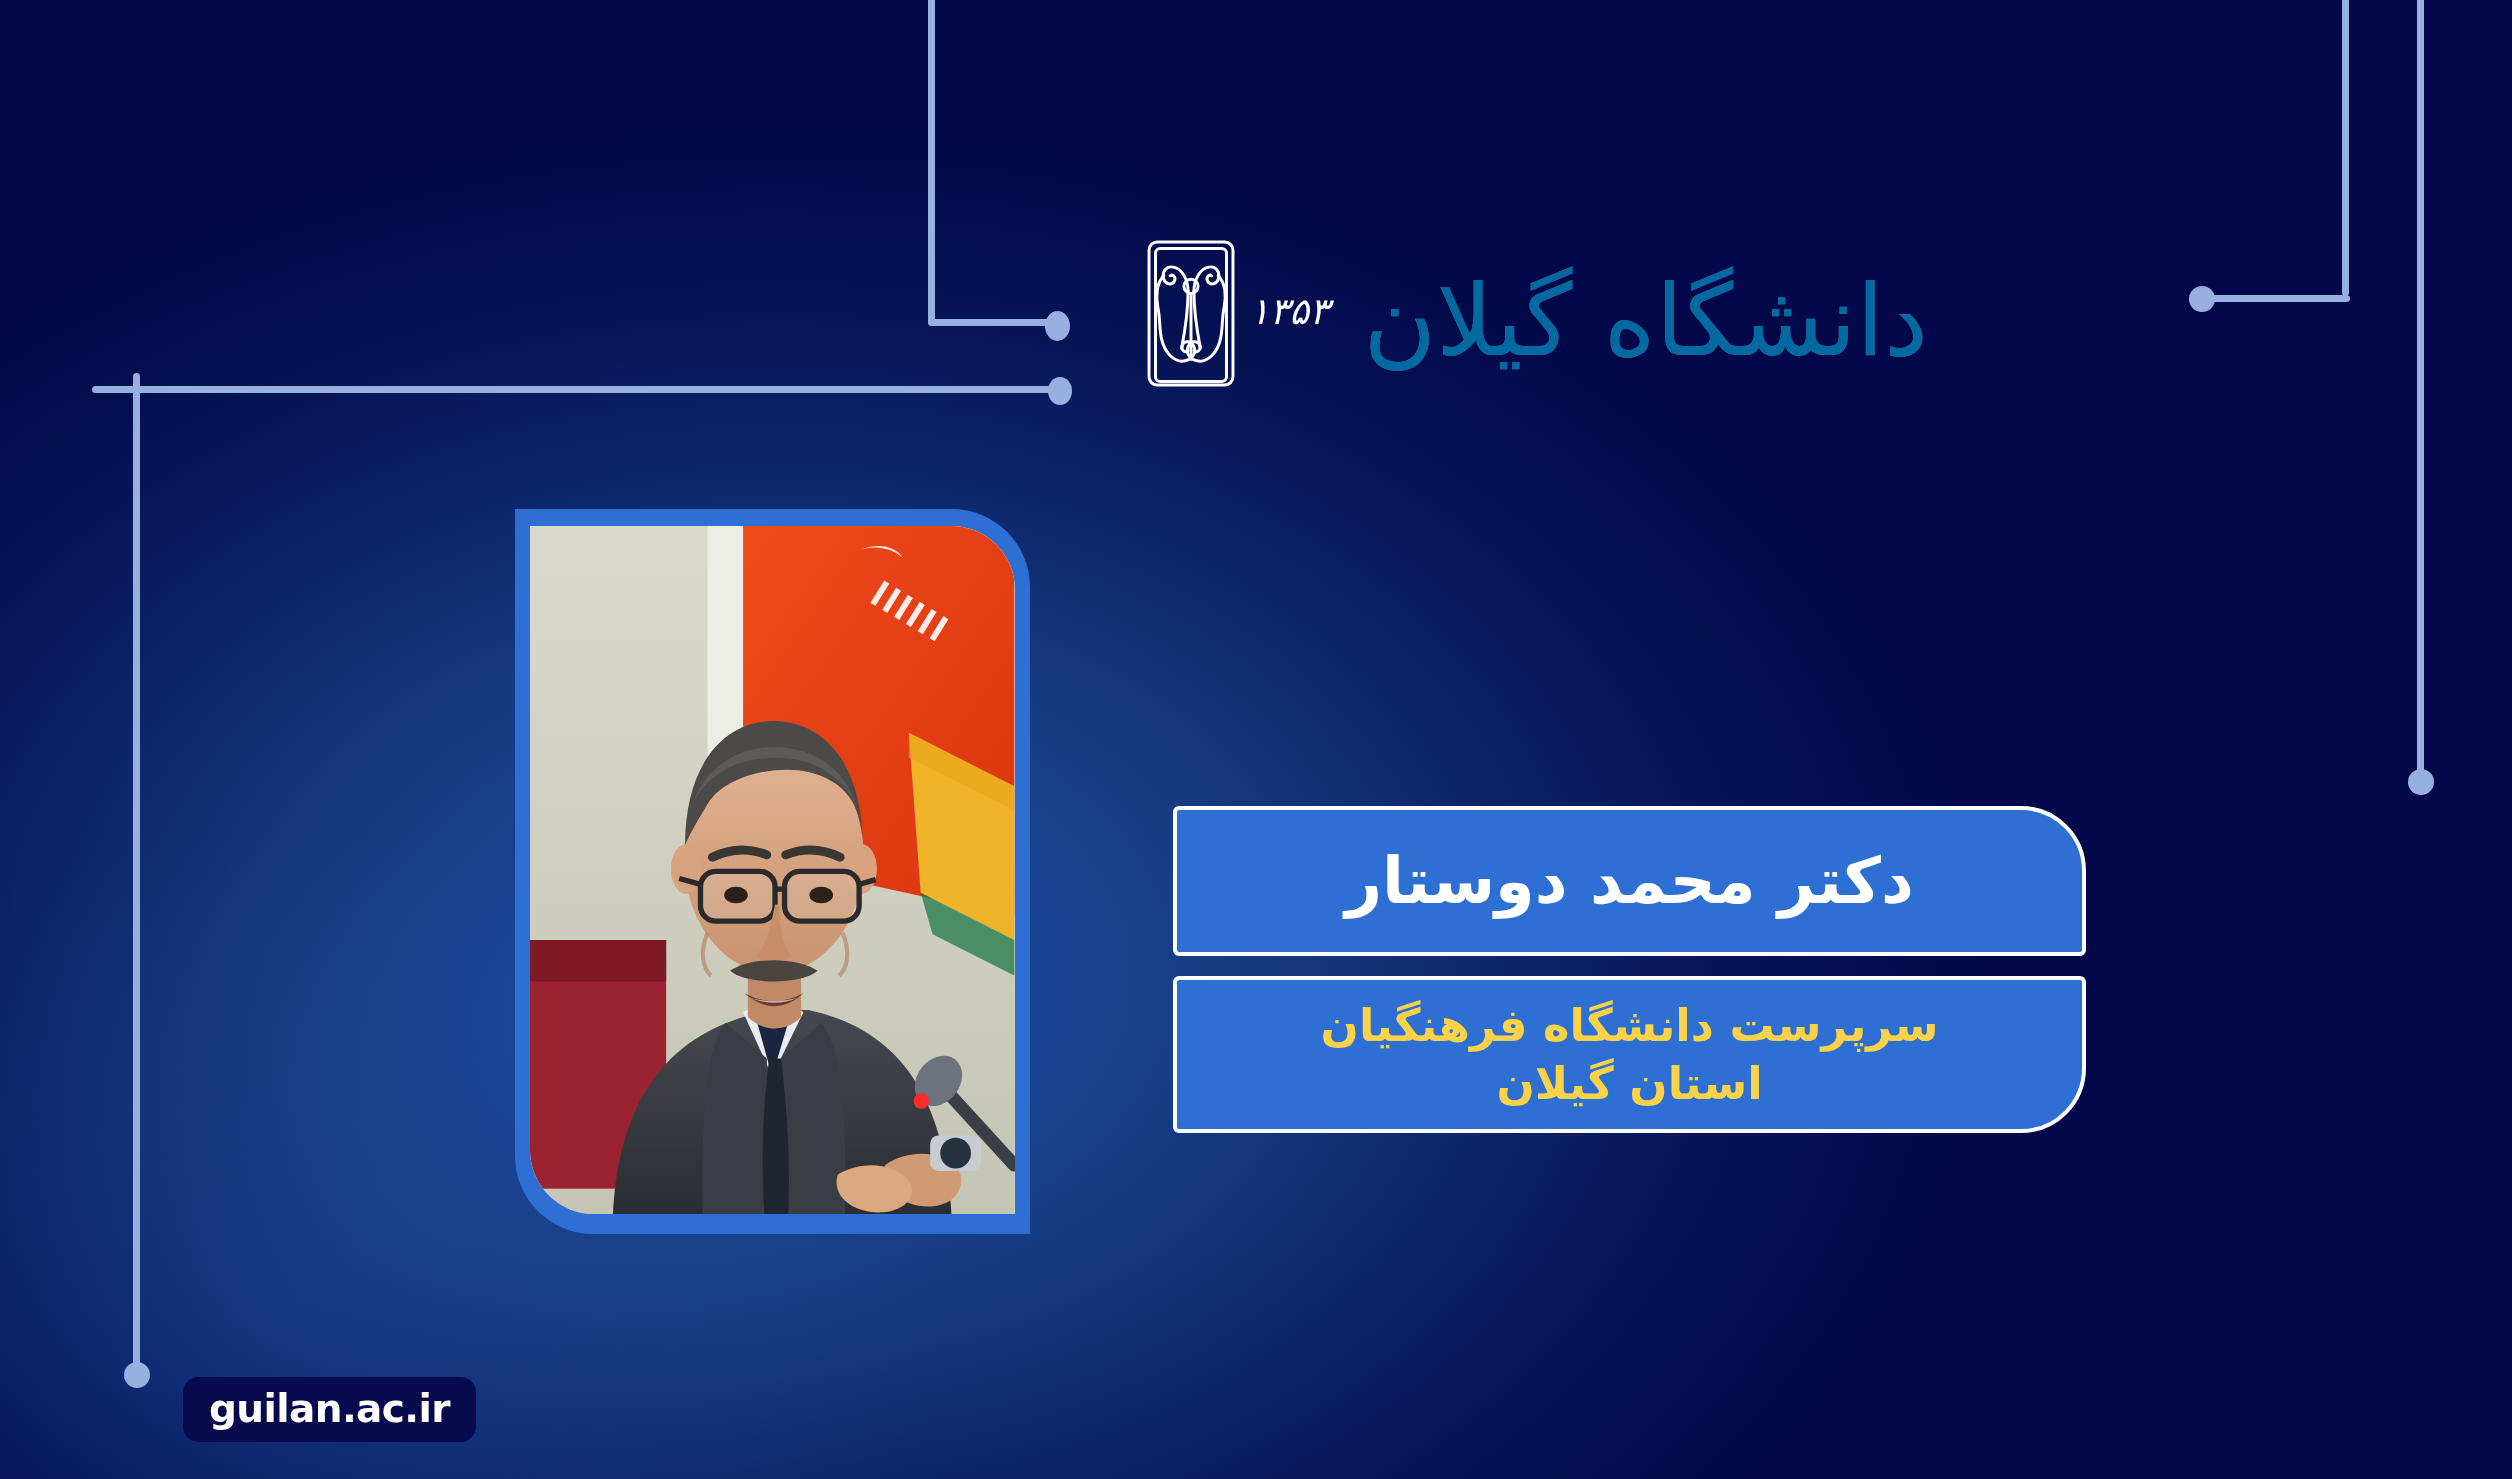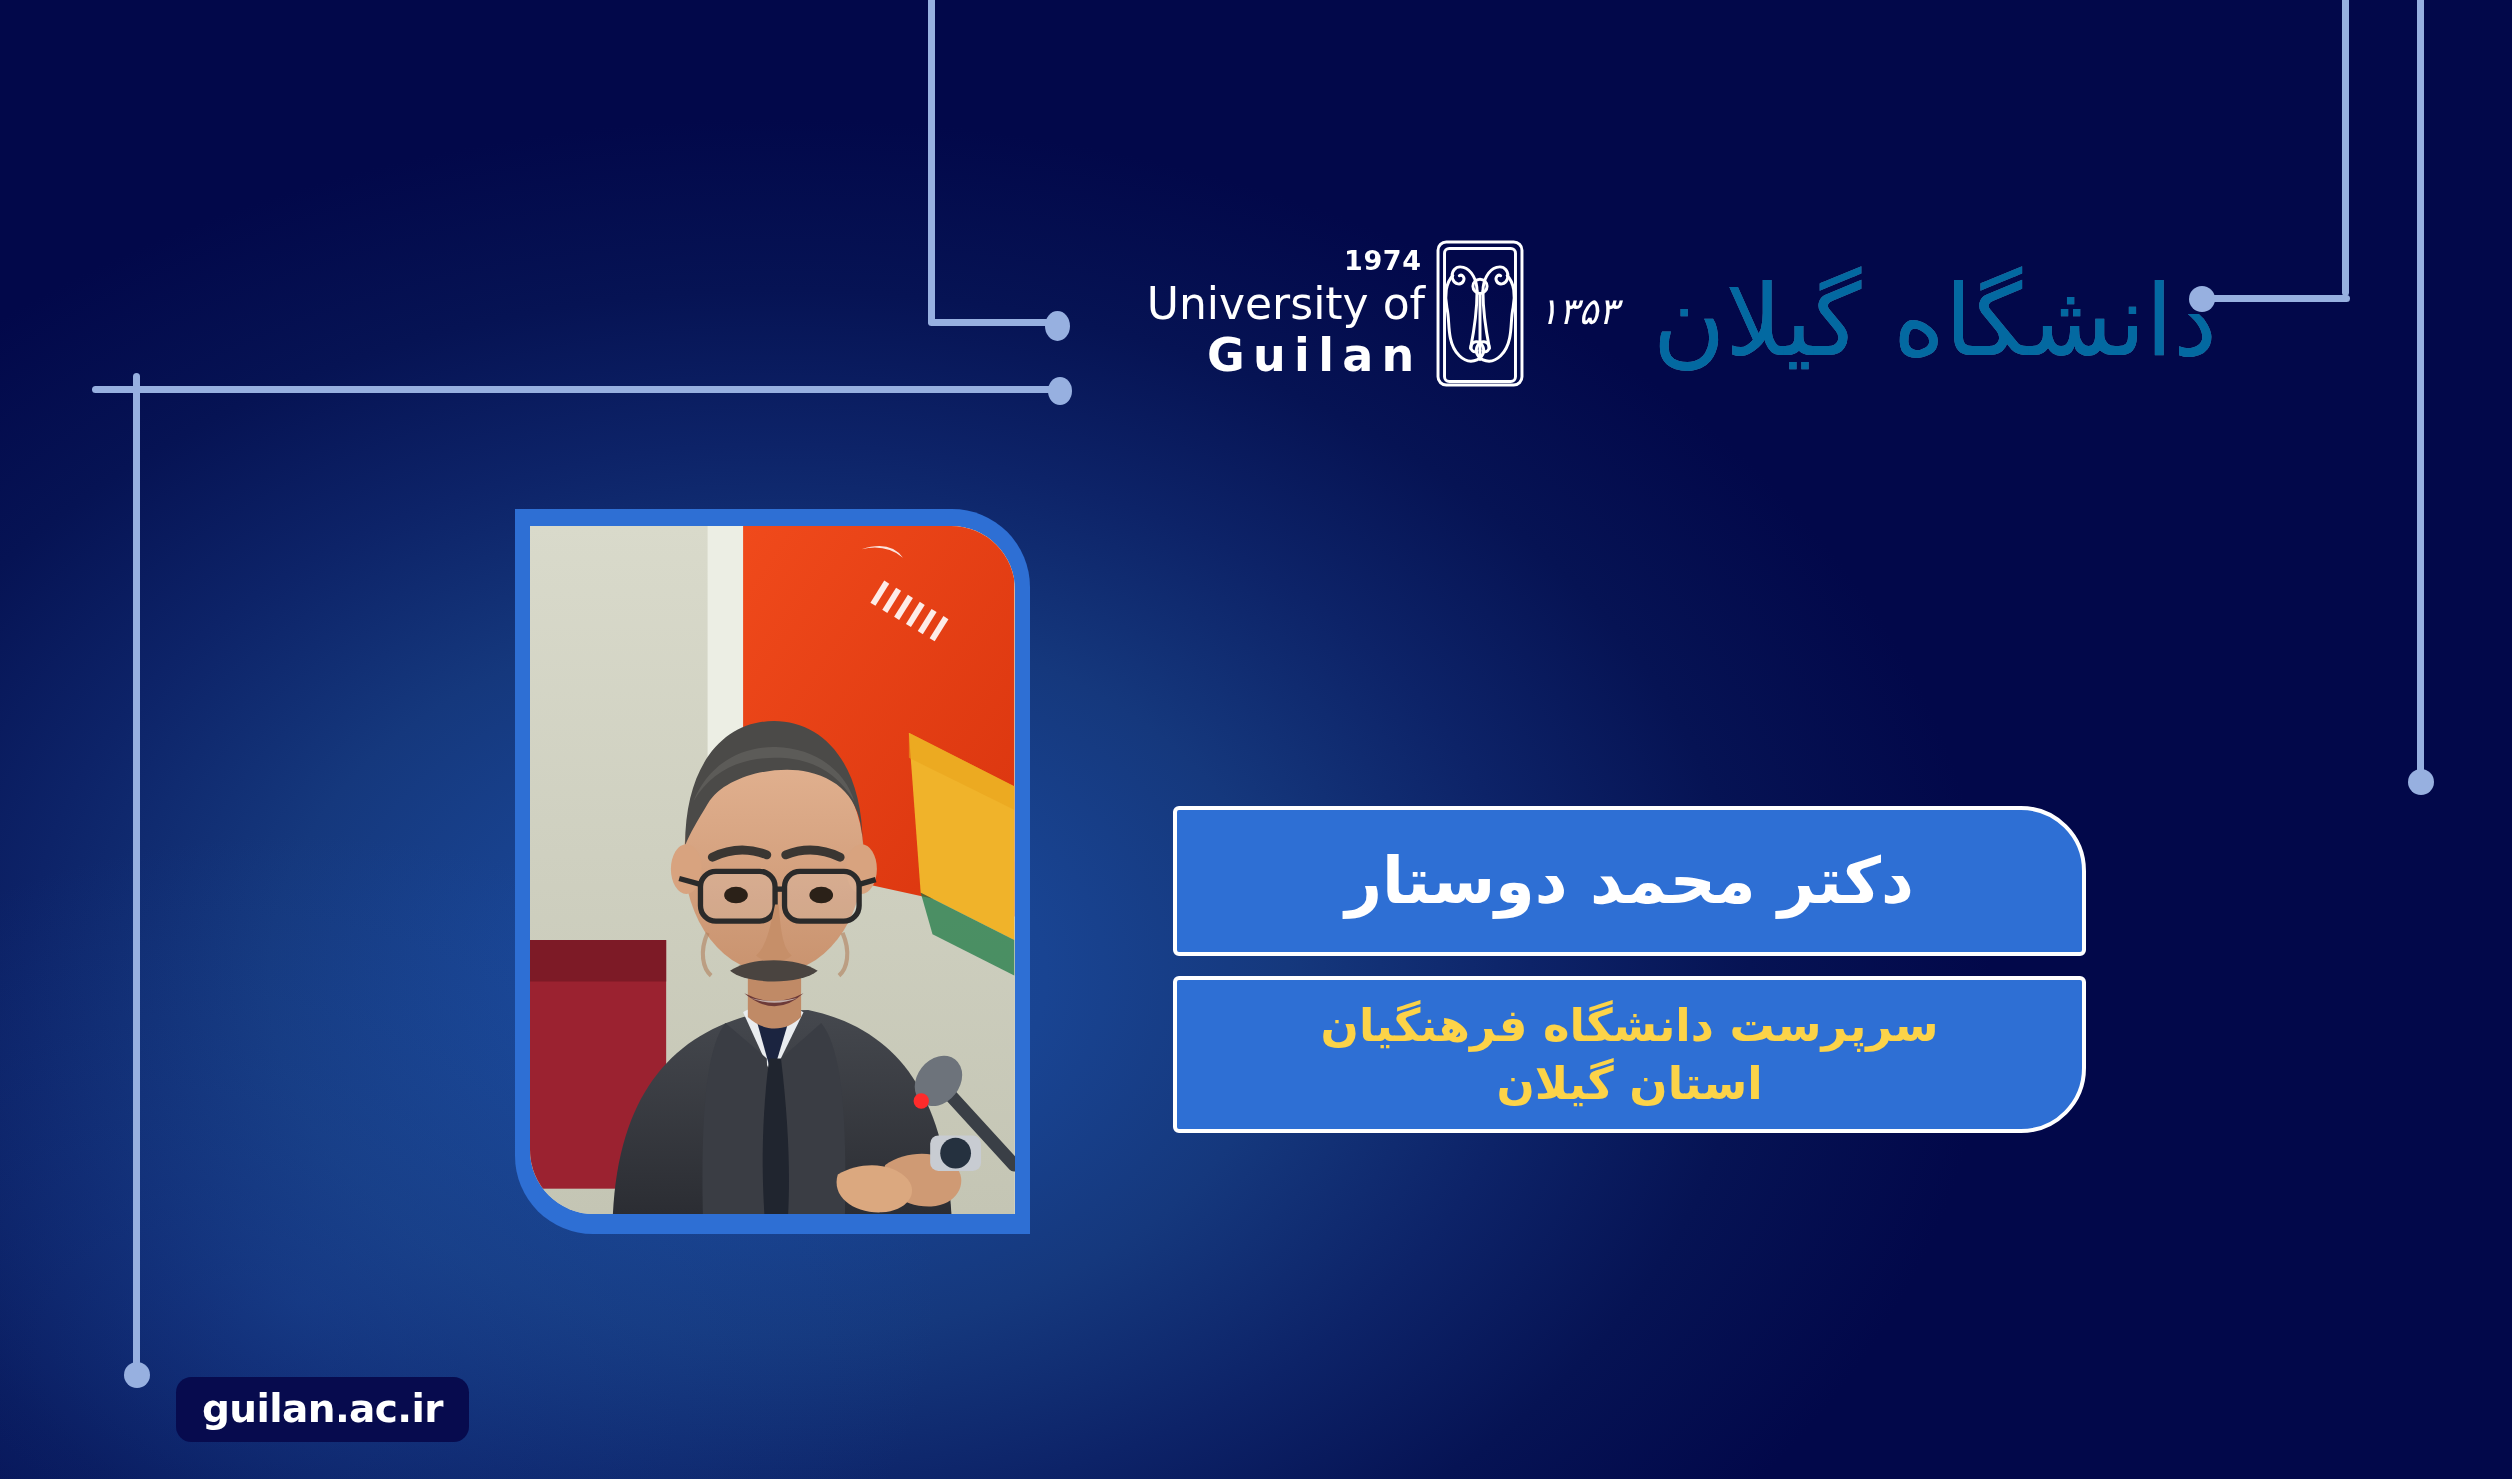--- a/index.html
+++ b/index.html
@@ -173,21 +173,21 @@
     font-size:45px;
     font-weight:700;
     line-height:1.28;
     letter-spacing:-0.6px;
     display:block;
   }
 
   
   .url-badge{
     position:absolute;
-    left:176px; top:1377px;
+    left:183px; top:1377px;
     background:#070b4e;
     border-radius:15.4px;
     padding:12px 26px 14px 26px;
     direction:ltr;
   }
   .url-badge span{
     color:#ffffff;
     font-size:39px;
     font-weight:700;
     line-height:1;
@@ -238,25 +238,20 @@
                  C101 65 106 59 111 62" stroke="#ffffff" stroke-width="5" fill="none" stroke-linecap="round"></path>
         <path d="M122 62 C134 74 136 96 132 116 C128 134 130 150 126 168 C121 192 104 210 86 206
                  C72 203 66 190 72 180 C77 171 89 172 91 181 C93 188 86 193 81 189" stroke="#ffffff" stroke-width="5" fill="none" stroke-linecap="round"></path>
         <path d="M76 92 L76 204" stroke="#ffffff" stroke-width="5" stroke-linecap="round"></path>
         <circle cx="76" cy="80" r="12" stroke="#ffffff" stroke-width="5" fill="none"></circle>
         <path d="M71 88 C71 120 66 155 60 185" stroke="#ffffff" stroke-width="5" fill="none" stroke-linecap="round"></path>
         <path d="M81 88 C81 120 86 155 92 185" stroke="#ffffff" stroke-width="5" fill="none" stroke-linecap="round"></path>
       </svg>
     </div>
 
-    <div class="logo-en">
-      <div class="logo-year-en">1974</div>
-      <div class="logo-uni">University of</div>
-      <div class="logo-guilan">Guilan</div>
-    </div>
 
   </div>
 
   <div class="portrait-frame">
     <div class="portrait-img">
       <svg viewBox="0 0 818 1164" preserveAspectRatio="xMidYMid slice" xmlns="http://www.w3.org/2000/svg">
         <defs>
           <linearGradient id="wall" x1="0" y1="0" x2="0" y2="1">
             <stop offset="0" stop-color="#d9dacb"></stop>
               <stop offset="1" stop-color="#c4c5b4"></stop>

